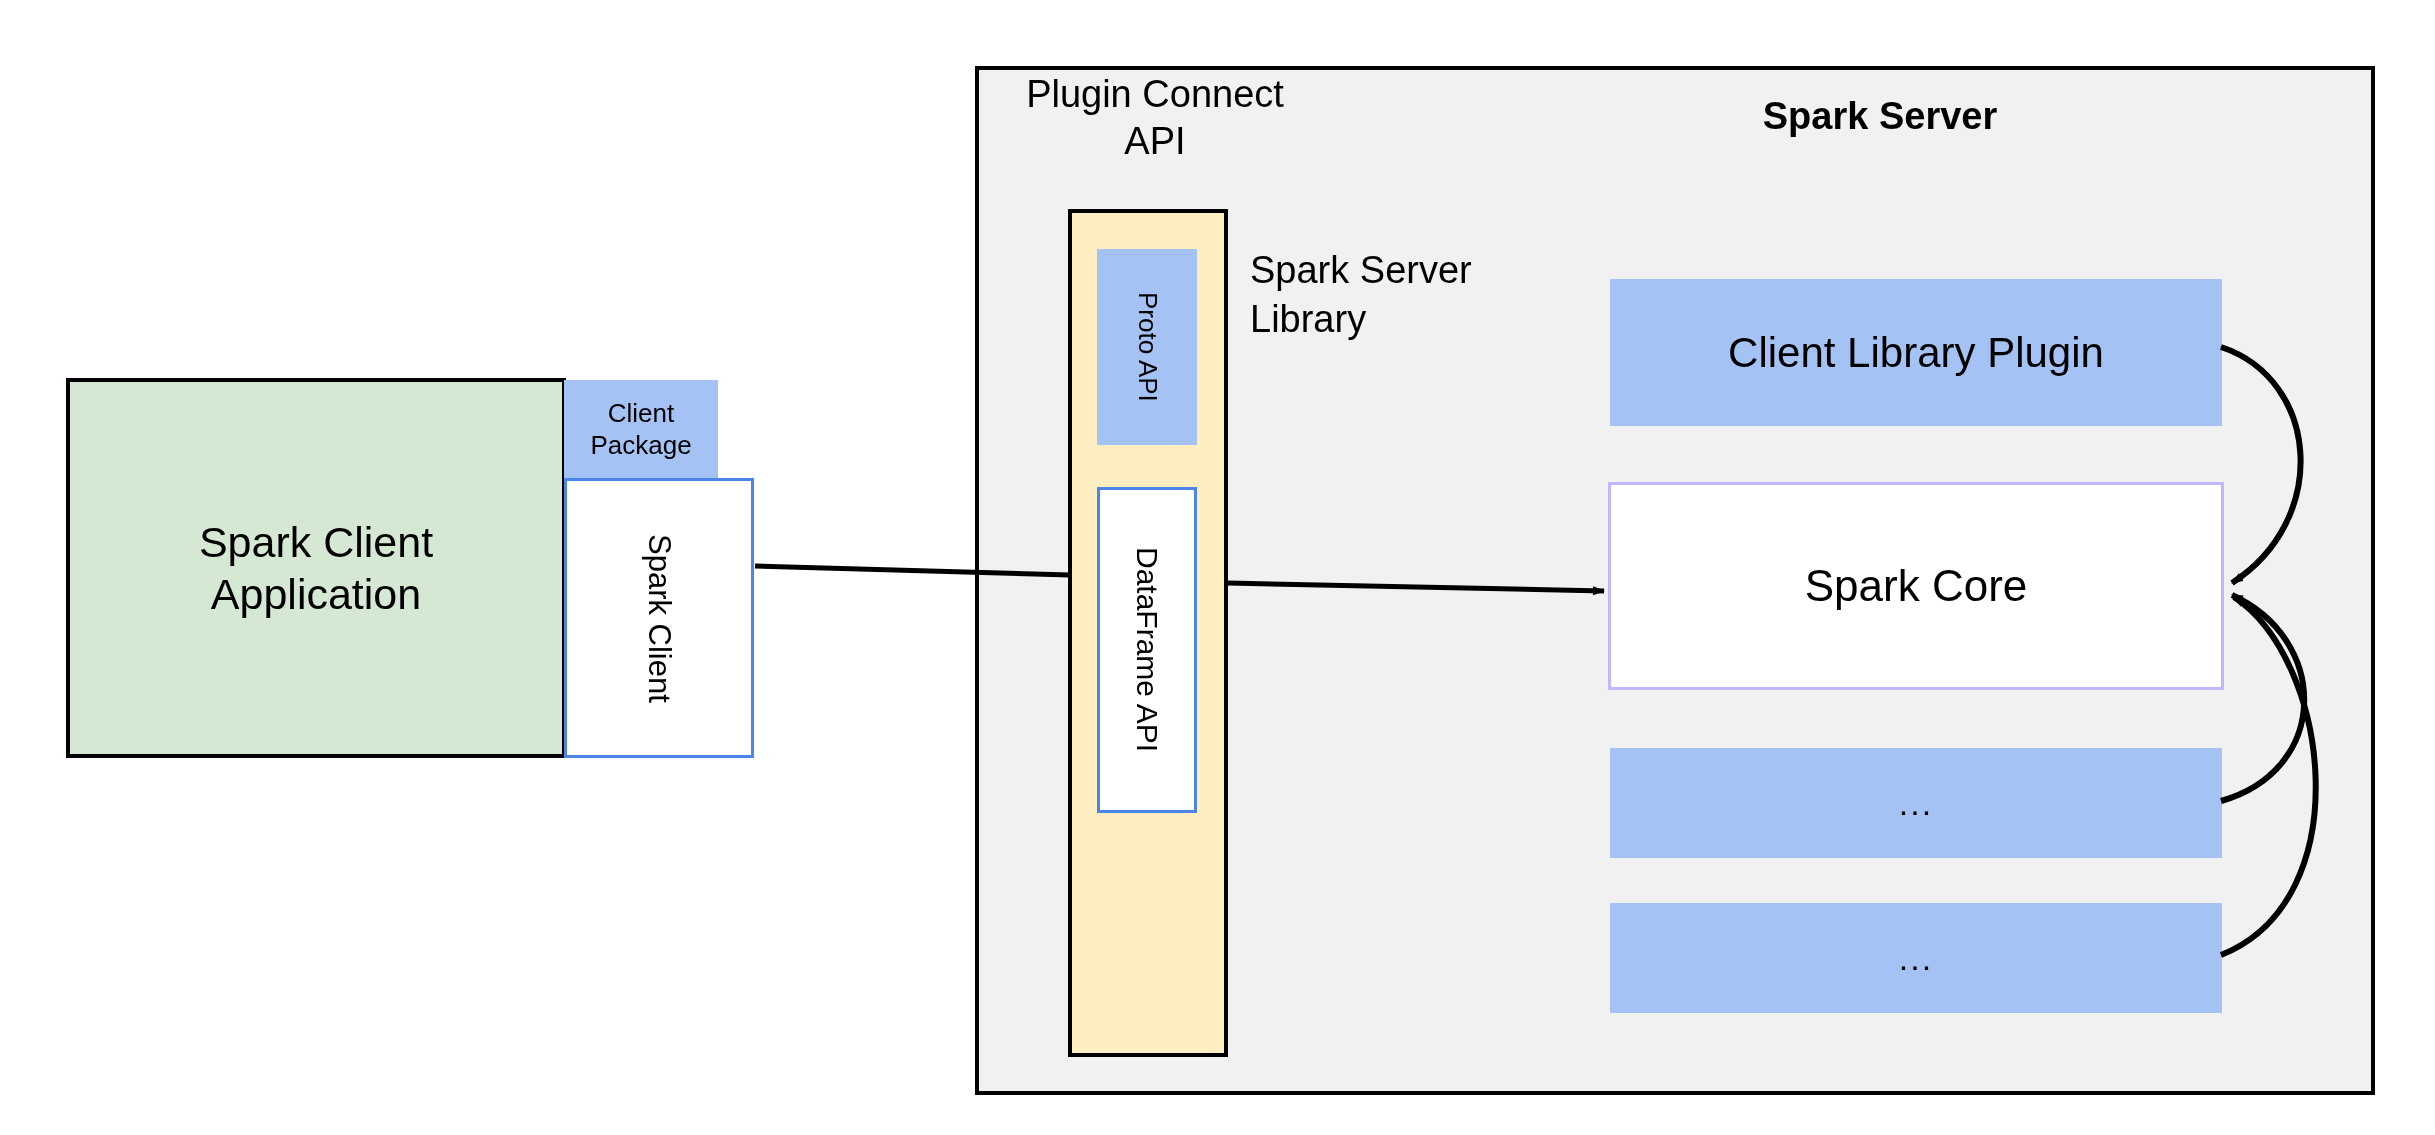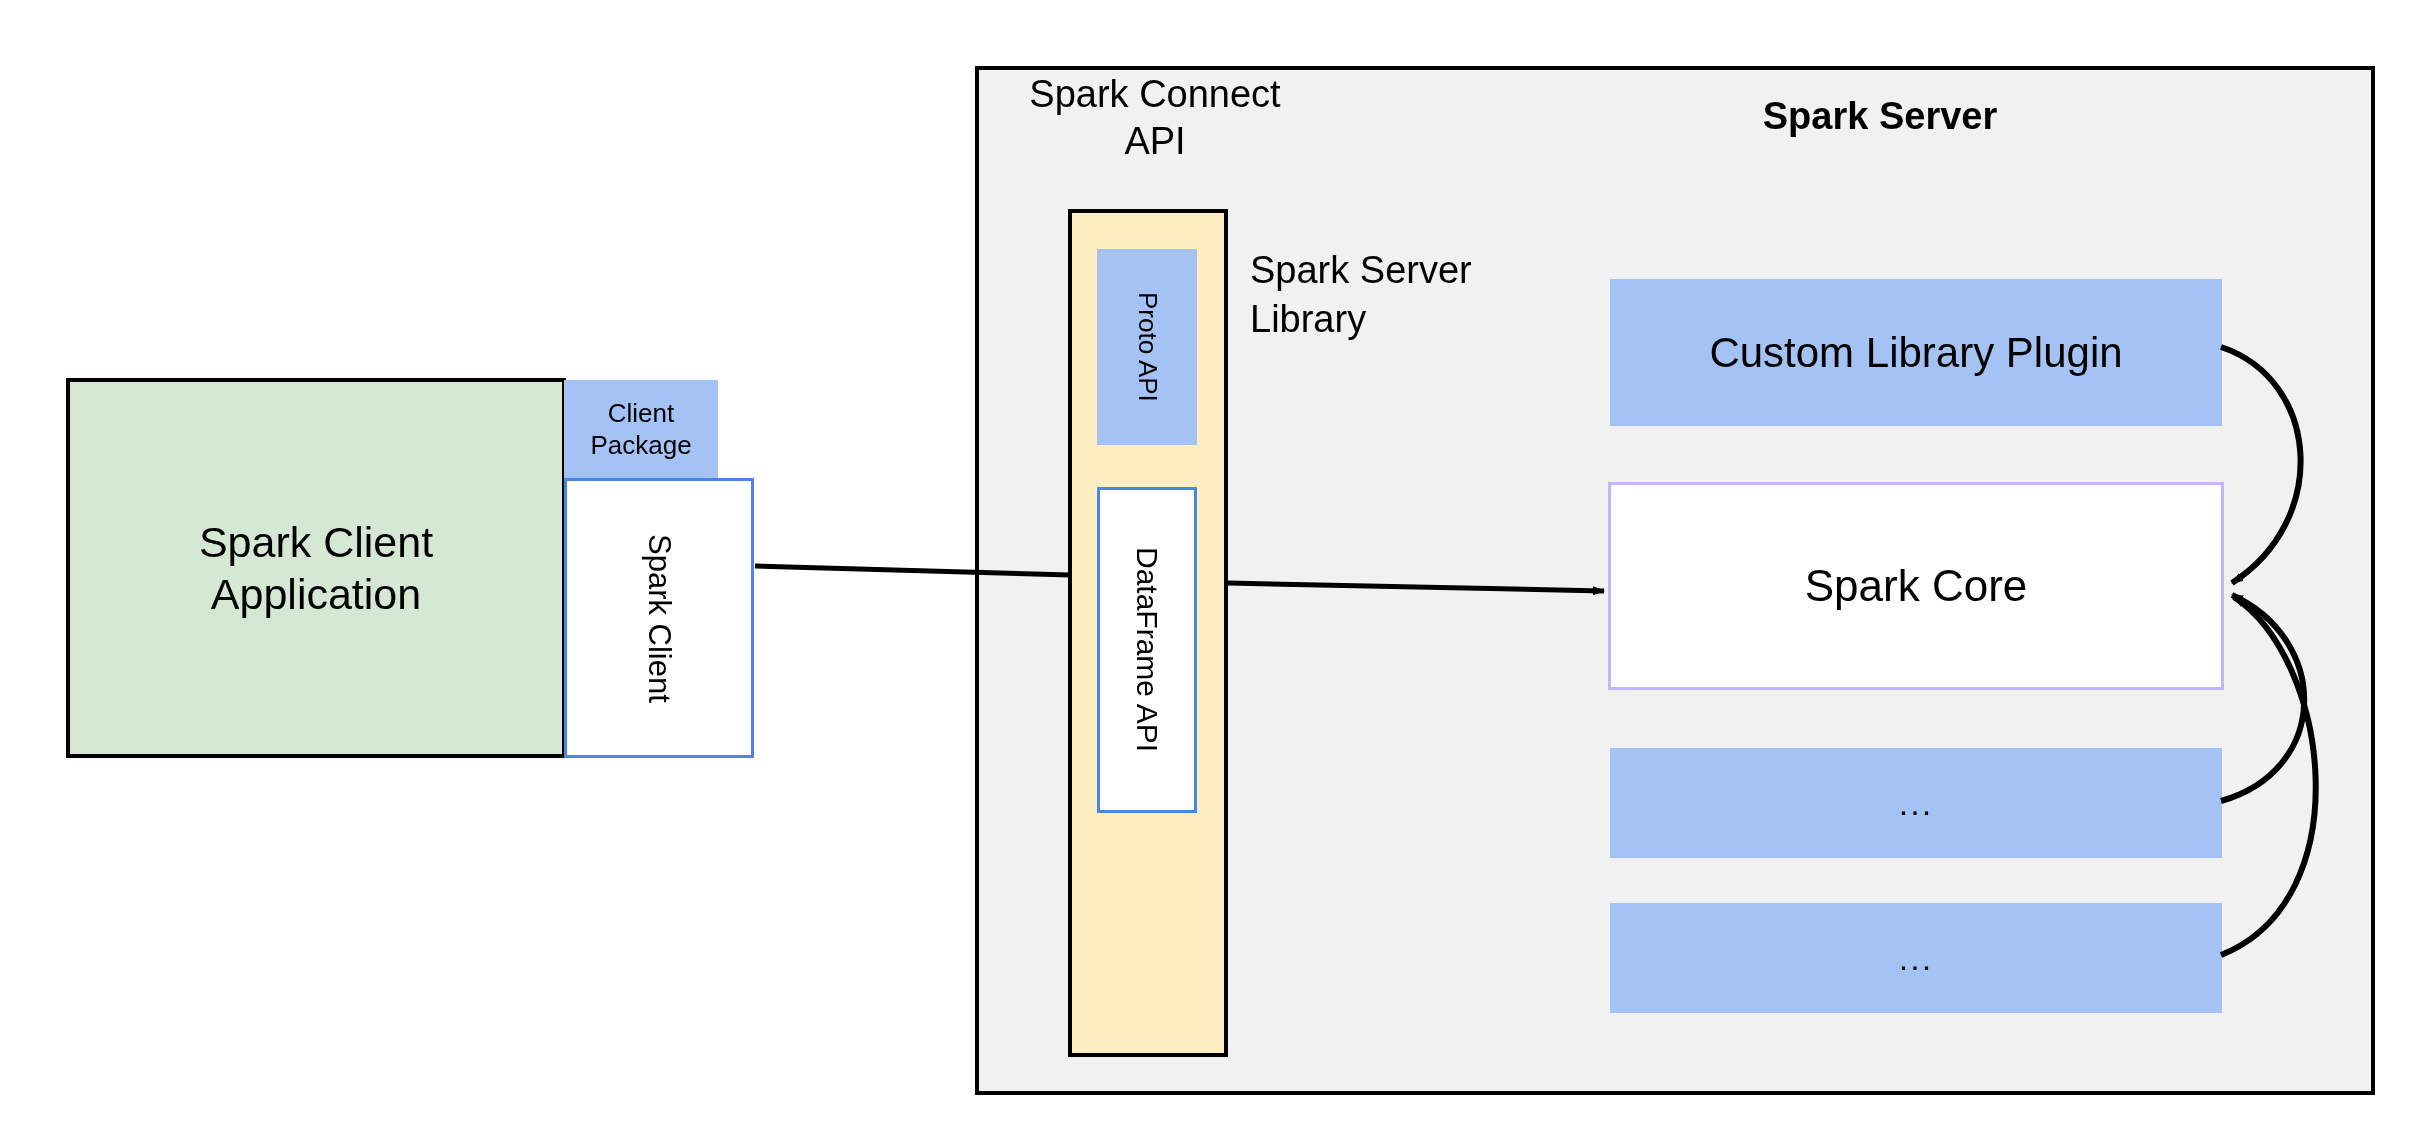--- a/index.html
+++ b/index.html
@@ -181,39 +181,39 @@
     pointer-events: none;
   }
 </style>
 </head>
 <body>
 
 <div id="canvas">
 
   <div class="box" id="spark-server-container"></div>
 
-  <div class="box" id="spark-connect-api-label" style="white-space: pre-line;">Spark Connect
+  <div class="box" id="spark-connect-api-label" style="white-space: pre-line;">Plugin Connect
 API</div>
 
   <div class="box" id="spark-server-title">Spark Server</div>
 
   <div class="box" id="connect-api-column"></div>
 
   <div class="box" id="proto-api-box">
     <span class="vtext">Proto API</span>
   </div>
 
   <div class="box" id="dataframe-api-box">
     <span class="vtext">DataFrame API</span>
   </div>
 
   <div class="box" id="spark-server-library-label" style="white-space: pre-line;">Spark Server
 Library</div>
 
-  <div class="box" id="custom-library-plugin-box">Custom Library Plugin</div>
+  <div class="box" id="custom-library-plugin-box">Client Library Plugin</div>
 
   <div class="box" id="spark-core-box">Spark Core</div>
 
   <div class="box" id="dots-box-1">...</div>
   <div class="box" id="dots-box-2">...</div>
 
   <div class="box" id="client-app-box" style="white-space: pre-line;">Spark Client
 Application</div>
 
   <div class="box" id="client-package-box" style="white-space: pre-line;">Client

